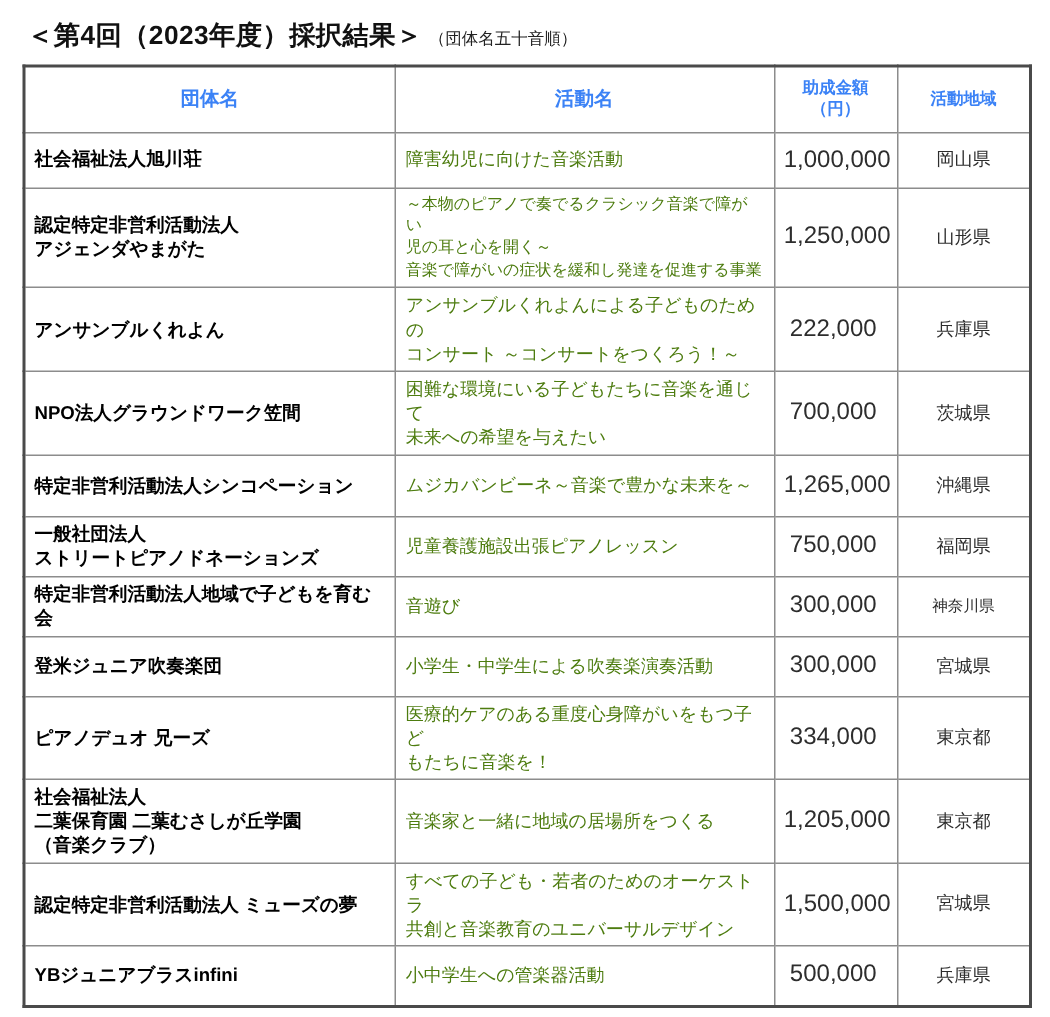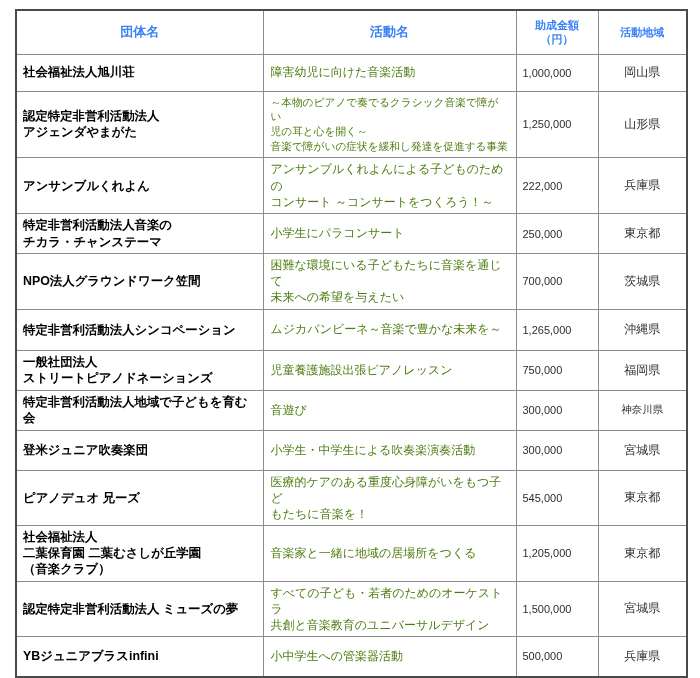--- a/index.html
+++ b/index.html
@@ -68,40 +68,43 @@
     white-space: pre-line;
     line-height: 1.35;
     padding: 3px 7px;
     color: #4d7c0f;
   }
   td.activity.small {
     font-size: 10.7px;
     line-height: 1.4;
   }
   td.amount {
-    font-size: 11px;
-    text-align: left;
+    font-size: 16px;
+    text-align: center;
     padding-right: 9px;
     color: #2d2d2d;
     white-space: nowrap;
   }
   td.region {
     font-size: 12px;
     text-align: center;
     color: #2d2d2d;
     padding: 3px 2px;
     white-space: nowrap;
   }
   td.region.small { font-size: 10.4px; }
 </style>
 </head>
 <body>
 
 <div class="page">
 
+  <div class="title-row">
+    <span class="title">＜第4回（2023年度）採択結果＞</span><span class="subtitle">（団体名五十音順）</span>
+  </div>
 
   <table class="results">
     <colgroup>
       <col style="width:247px">
       <col style="width:253px">
       <col style="width:82px">
       <col style="width:89px">
     </colgroup>
     <thead>
       <tr>
@@ -128,27 +131,20 @@
     <td class="amount">1,250,000</td>
     <td class="region">山形県</td>
   </tr>
         <tr class="data-row" style="height: 42px;">
     <td class="org">アンサンブルくれよん</td>
     <td class="activity">アンサンブルくれよんによる子どものための
 コンサート ～コンサートをつくろう！～</td>
     <td class="amount">222,000</td>
     <td class="region">兵庫県</td>
   </tr>
-        <tr class="data-row" style="height: 40px;">
-    <td class="org">特定非営利活動法人音楽の
-チカラ・チャンステーマ</td>
-    <td class="activity">小学生にパラコンサート</td>
-    <td class="amount">250,000</td>
-    <td class="region">東京都</td>
-  </tr>
         <tr class="data-row" style="height: 42px;">
     <td class="org">NPO法人グラウンドワーク笠間</td>
     <td class="activity">困難な環境にいる子どもたちに音楽を通じて
 未来への希望を与えたい</td>
     <td class="amount">700,000</td>
     <td class="region">茨城県</td>
   </tr>
         <tr class="data-row" style="height: 41px;">
     <td class="org">特定非営利活動法人シンコペーション</td>
     <td class="activity">ムジカバンビーネ～音楽で豊かな未来を～</td>
@@ -171,21 +167,21 @@
         <tr class="data-row" style="height: 40px;">
     <td class="org">登米ジュニア吹奏楽団</td>
     <td class="activity">小学生・中学生による吹奏楽演奏活動</td>
     <td class="amount">300,000</td>
     <td class="region">宮城県</td>
   </tr>
         <tr class="data-row" style="height: 42px;">
     <td class="org">ピアノデュオ 兄ーズ</td>
     <td class="activity">医療的ケアのある重度心身障がいをもつ子ど
 もたちに音楽を！</td>
-    <td class="amount">545,000</td>
+    <td class="amount">334,000</td>
     <td class="region">東京都</td>
   </tr>
         <tr class="data-row" style="height: 53px;">
     <td class="org">社会福祉法人
 二葉保育園 二葉むさしが丘学園
 （音楽クラブ）</td>
     <td class="activity">音楽家と一緒に地域の居場所をつくる</td>
     <td class="amount">1,205,000</td>
     <td class="region">東京都</td>
   </tr>

